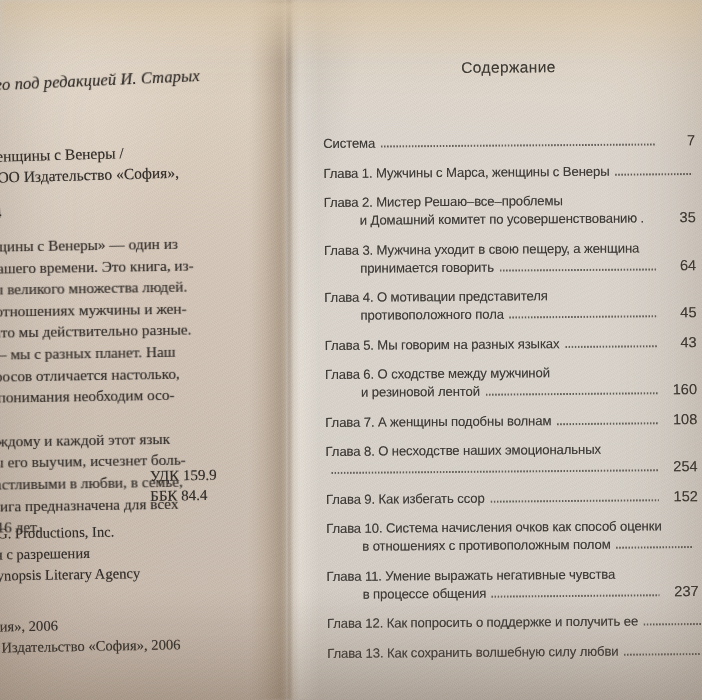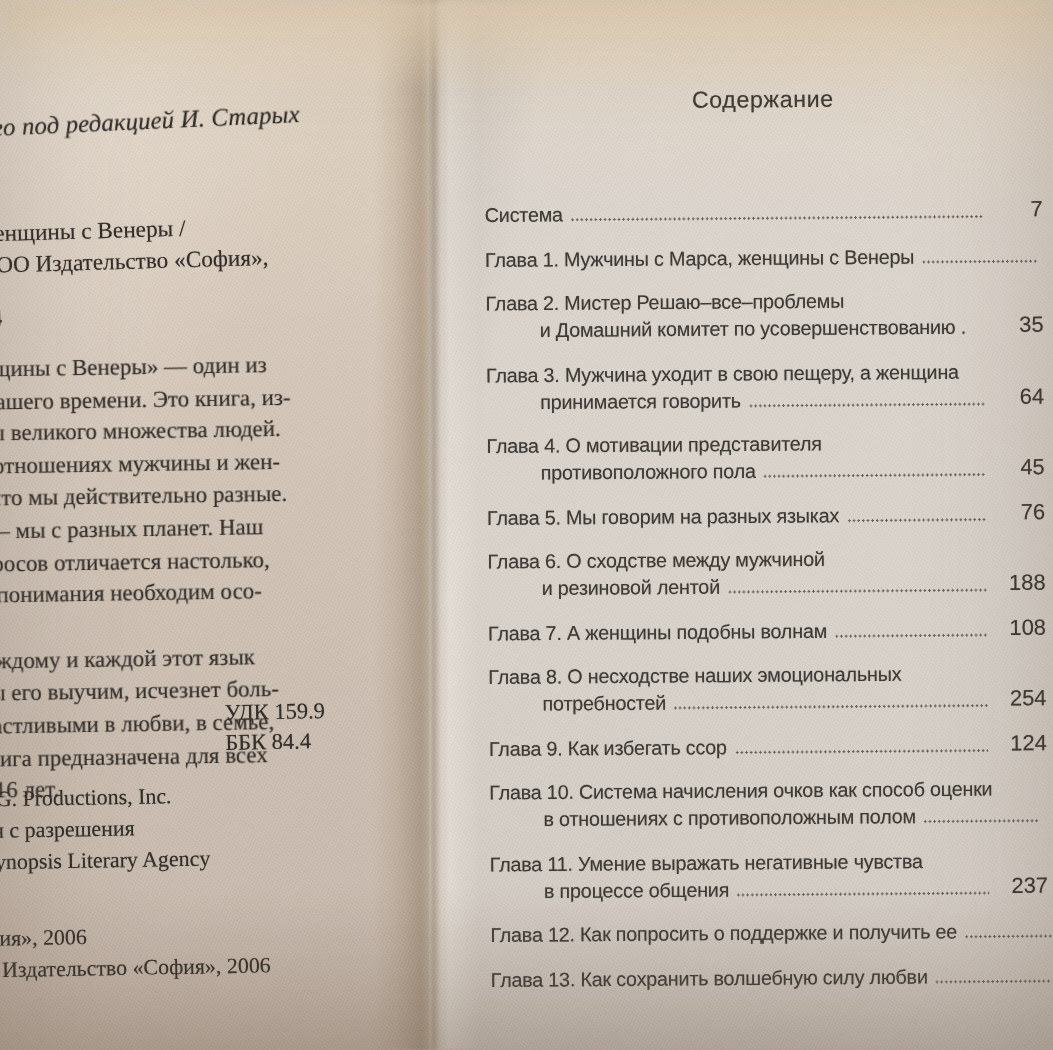--- a/index.html
+++ b/index.html
@@ -193,55 +193,54 @@
           <div class="toc-line">
             <span class="toc-text cont">противоположного пола</span>
             <span class="leader"></span>
             <span class="pg">45</span>
           </div>
         </div>
         <div class="toc-entry">
           <div class="toc-line">
             <span class="toc-text">Глава 5. Мы говорим на разных языках</span>
             <span class="leader"></span>
-            <span class="pg">76</span>
+            <span class="pg">43</span>
           </div>
         </div>
         <div class="toc-entry">
           <div class="toc-line wrap-first">
             <span class="toc-text">Глава 6. О сходстве между мужчиной</span>
           </div>
           <div class="toc-line">
             <span class="toc-text cont">и резиновой лентой</span>
             <span class="leader"></span>
-            <span class="pg">188</span>
+            <span class="pg">160</span>
           </div>
         </div>
         <div class="toc-entry">
           <div class="toc-line">
             <span class="toc-text">Глава 7. А женщины подобны волнам</span>
             <span class="leader"></span>
             <span class="pg">108</span>
           </div>
         </div>
         <div class="toc-entry">
           <div class="toc-line wrap-first">
             <span class="toc-text">Глава 8. О несходстве наших эмоциональных</span>
           </div>
           <div class="toc-line">
-            <span class="toc-text cont">потребностей</span>
             <span class="leader"></span>
             <span class="pg">254</span>
           </div>
         </div>
         <div class="toc-entry">
           <div class="toc-line">
             <span class="toc-text">Глава 9. Как избегать ссор</span>
             <span class="leader"></span>
-            <span class="pg">124</span>
+            <span class="pg">152</span>
           </div>
         </div>
         <div class="toc-entry">
           <div class="toc-line wrap-first">
             <span class="toc-text">Глава 10. Система начисления очков как способ оценки</span>
           </div>
           <div class="toc-line">
             <span class="toc-text cont">в отношениях с противоположным полом</span>
             <span class="leader short"></span>
             <span class="pg">206</span>

